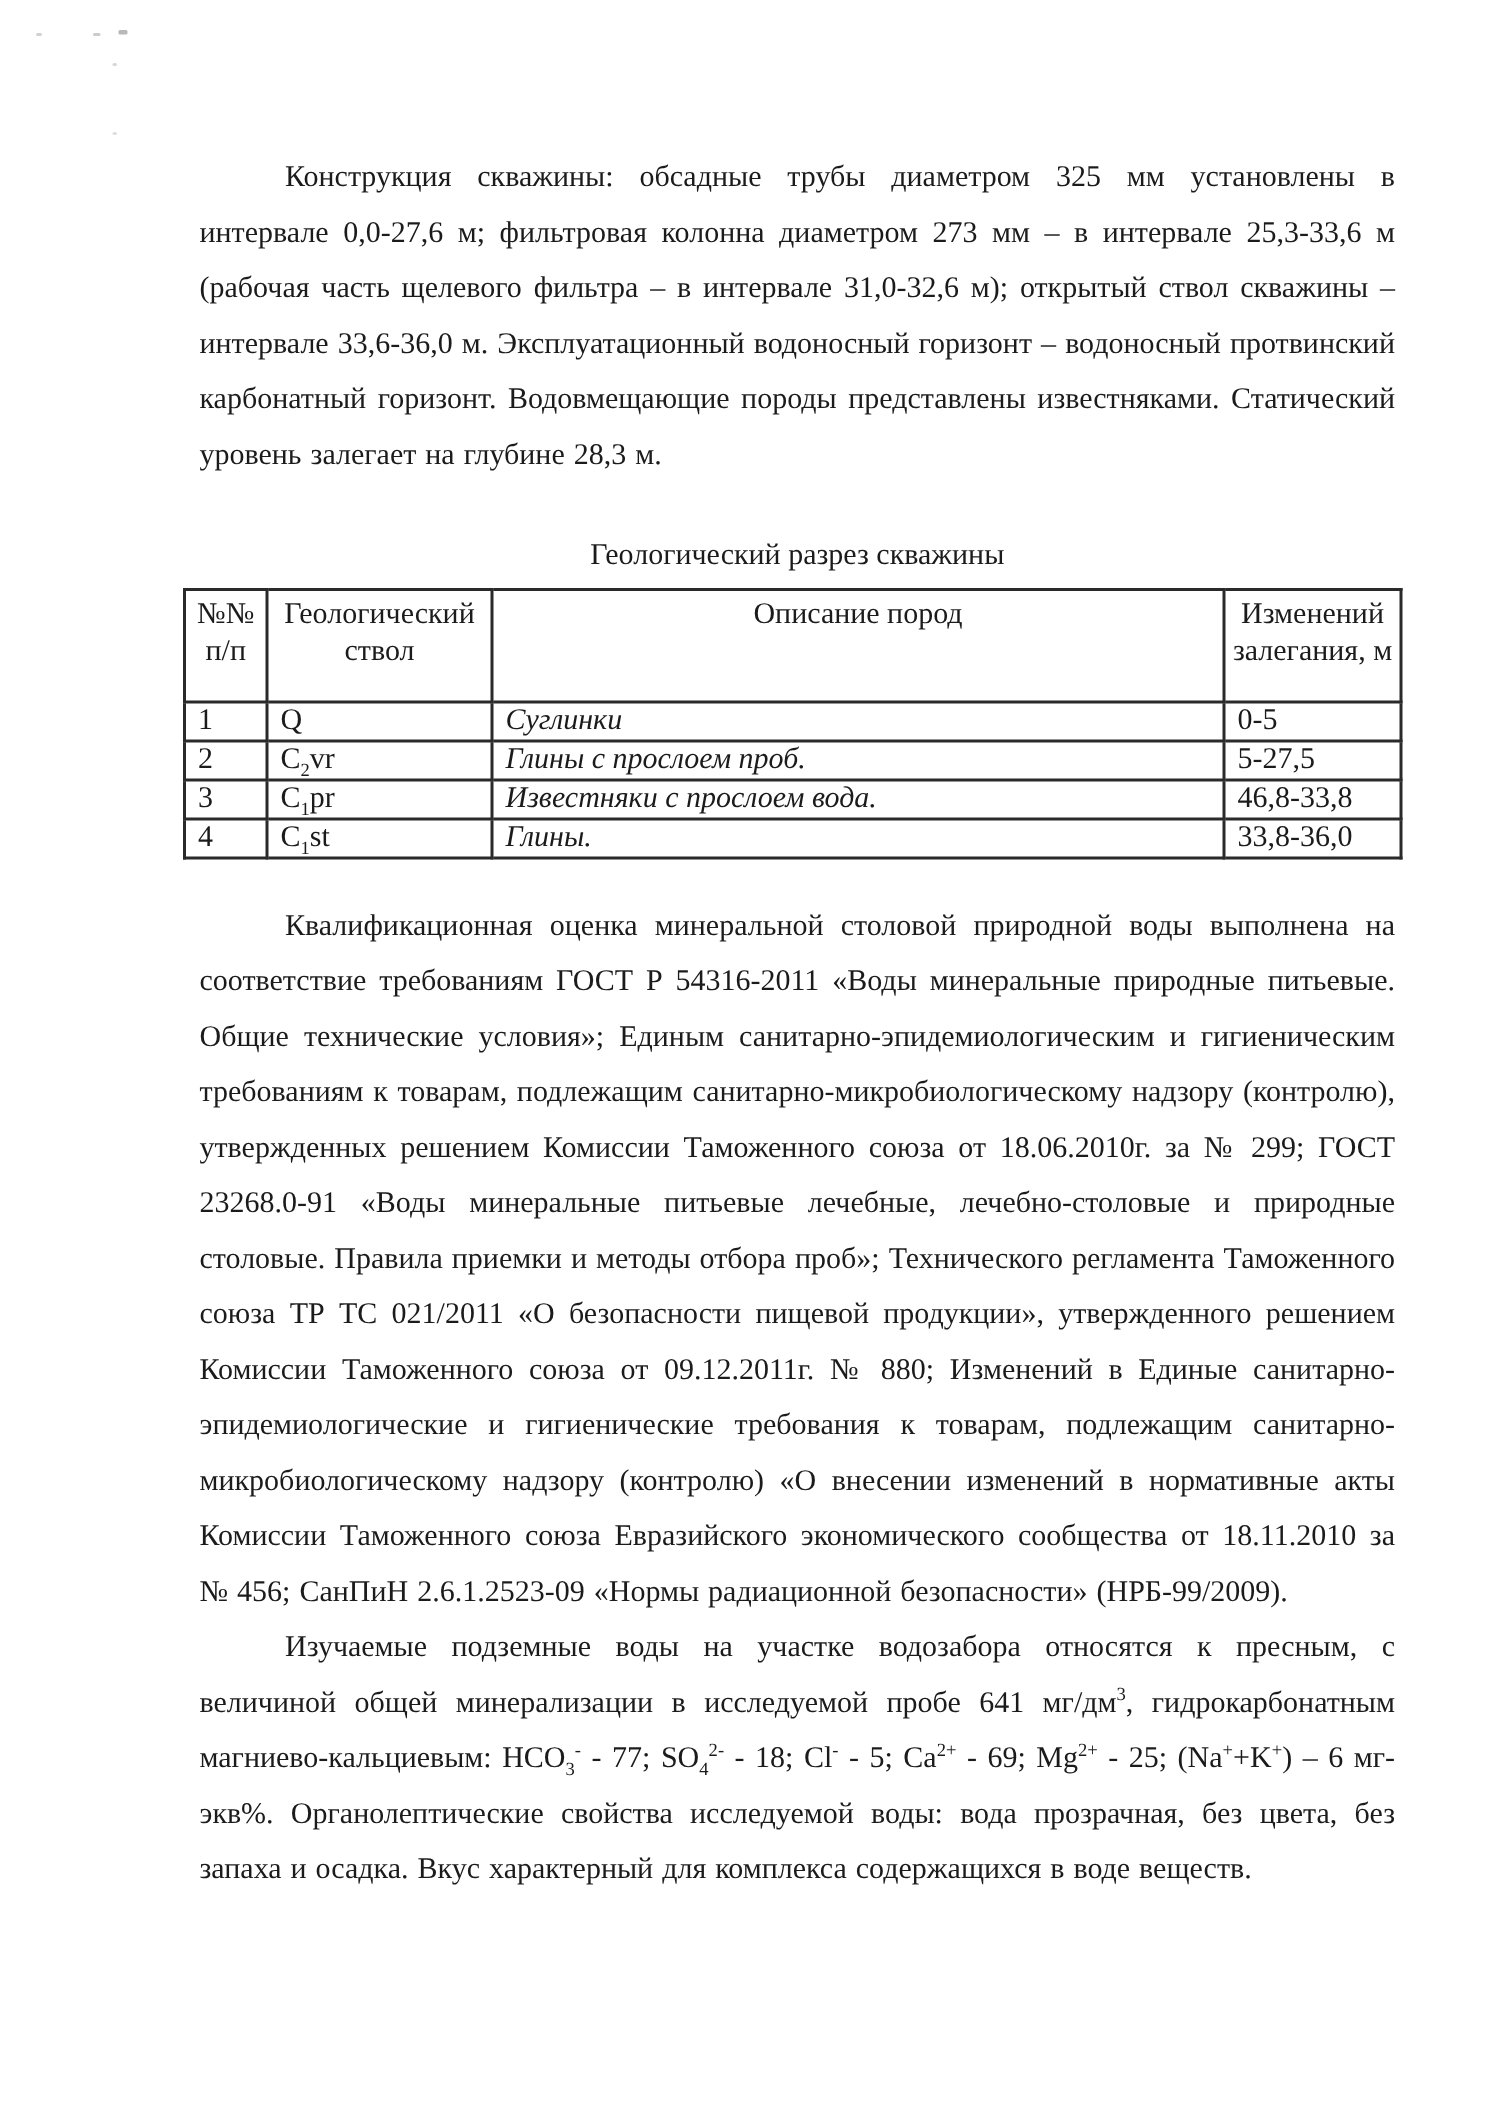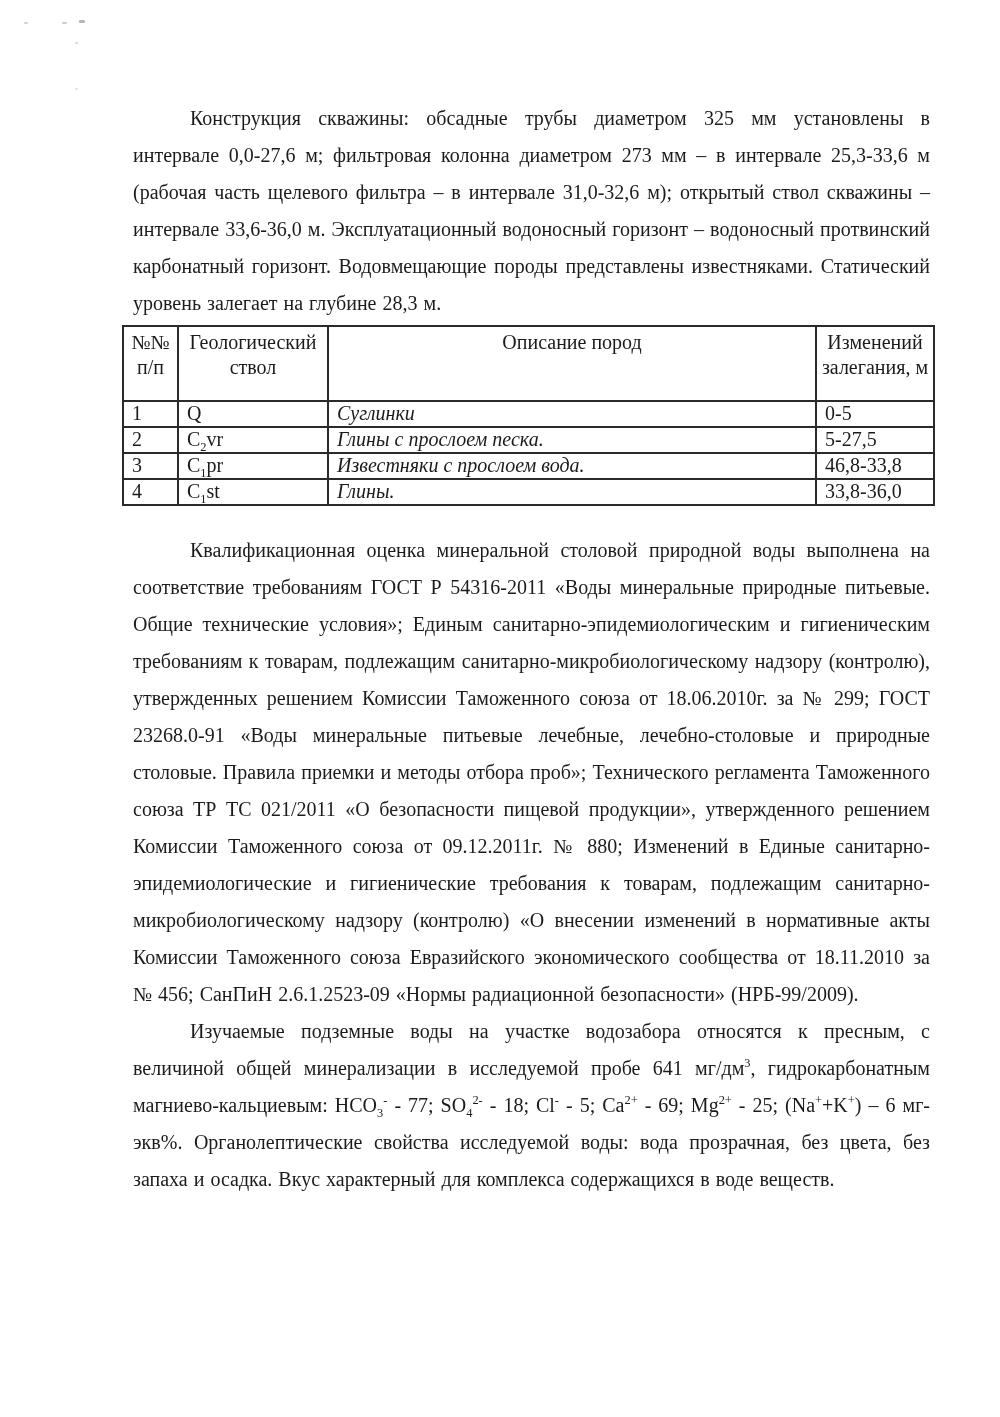--- a/index.html
+++ b/index.html
@@ -83,20 +83,21 @@
   <span class="speck s1"></span>
   <span class="speck s2"></span>
   <span class="speck s3"></span>
   <span class="speck s4"></span>
   <span class="speck s5"></span>
 
   <div class="content">
 
     <p class="body-text">Конструкция скважины: обсадные трубы диаметром 325 мм установлены в интервале 0,0-27,6 м; фильтровая колонна диаметром 273 мм – в интервале 25,3-33,6 м (рабочая часть щелевого фильтра – в интервале 31,0-32,6 м); открытый ствол скважины – интервале 33,6-36,0 м. Эксплуатационный водоносный горизонт – водоносный протвинский карбонатный горизонт. Водовмещающие породы представлены известняками. Статический уровень залегает на глубине 28,3 м.</p>
 
+    <h2 class="table-title">Геологический разрез скважины</h2>
 
     <table class="geo-table">
       <colgroup>
         <col style="width:55px">
         <col style="width:150px">
         <col style="width:488px">
         <col style="width:118px">
       </colgroup>
       <thead>
         <tr>
@@ -110,21 +111,21 @@
       <tbody>
         <tr>
           <td class="cell-no">1</td>
           <td class="cell-index"><span>Q</span></td>
           <td class="cell-rock">Суглинки</td>
           <td class="cell-interval">0-5</td>
         </tr>
         <tr>
           <td class="cell-no">2</td>
           <td class="cell-index"><span>C</span><sub>2</sub><span>vr</span></td>
-          <td class="cell-rock">Глины с прослоем песка.</td>
+          <td class="cell-rock">Глины с прослоем проб.</td>
           <td class="cell-interval">5-27,5</td>
         </tr>
         <tr>
           <td class="cell-no">3</td>
           <td class="cell-index"><span>C</span><sub>1</sub><span>pr</span></td>
           <td class="cell-rock">Известняки с прослоем вода.</td>
           <td class="cell-interval">46,8-33,8</td>
         </tr>
         <tr>
           <td class="cell-no">4</td>

